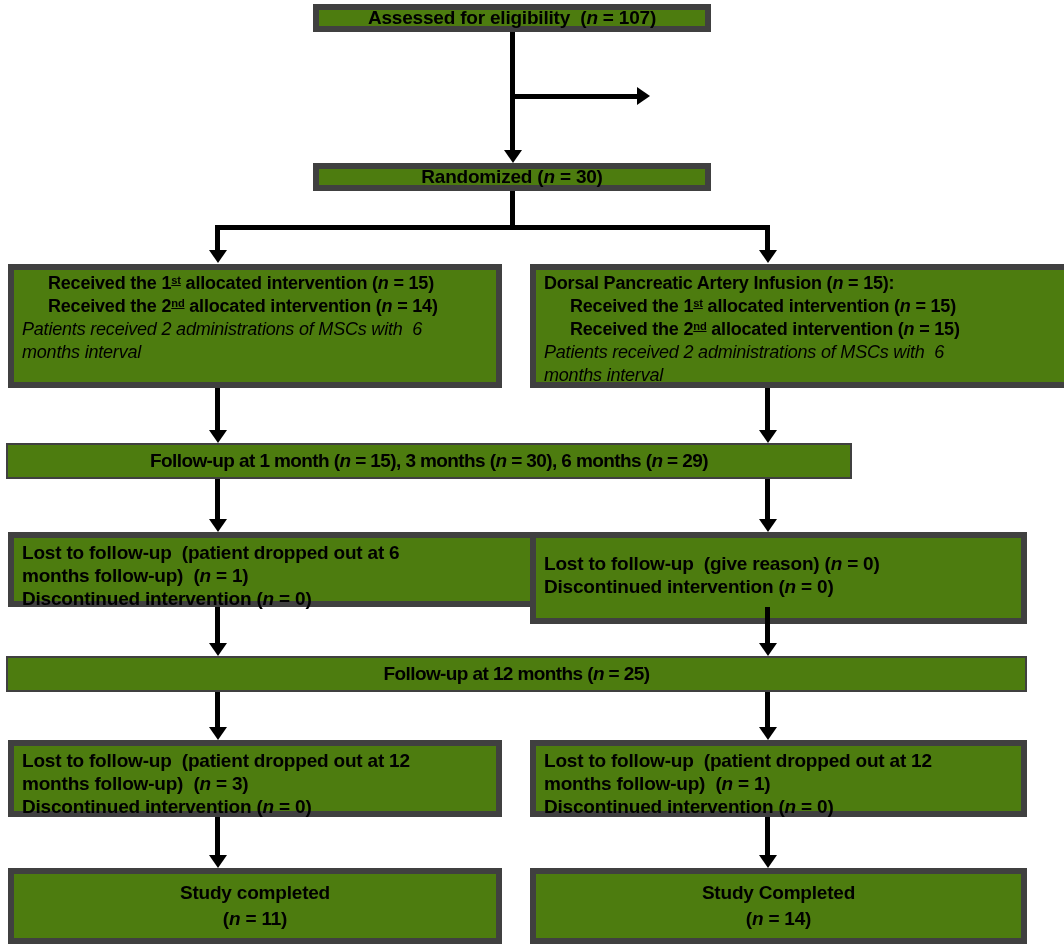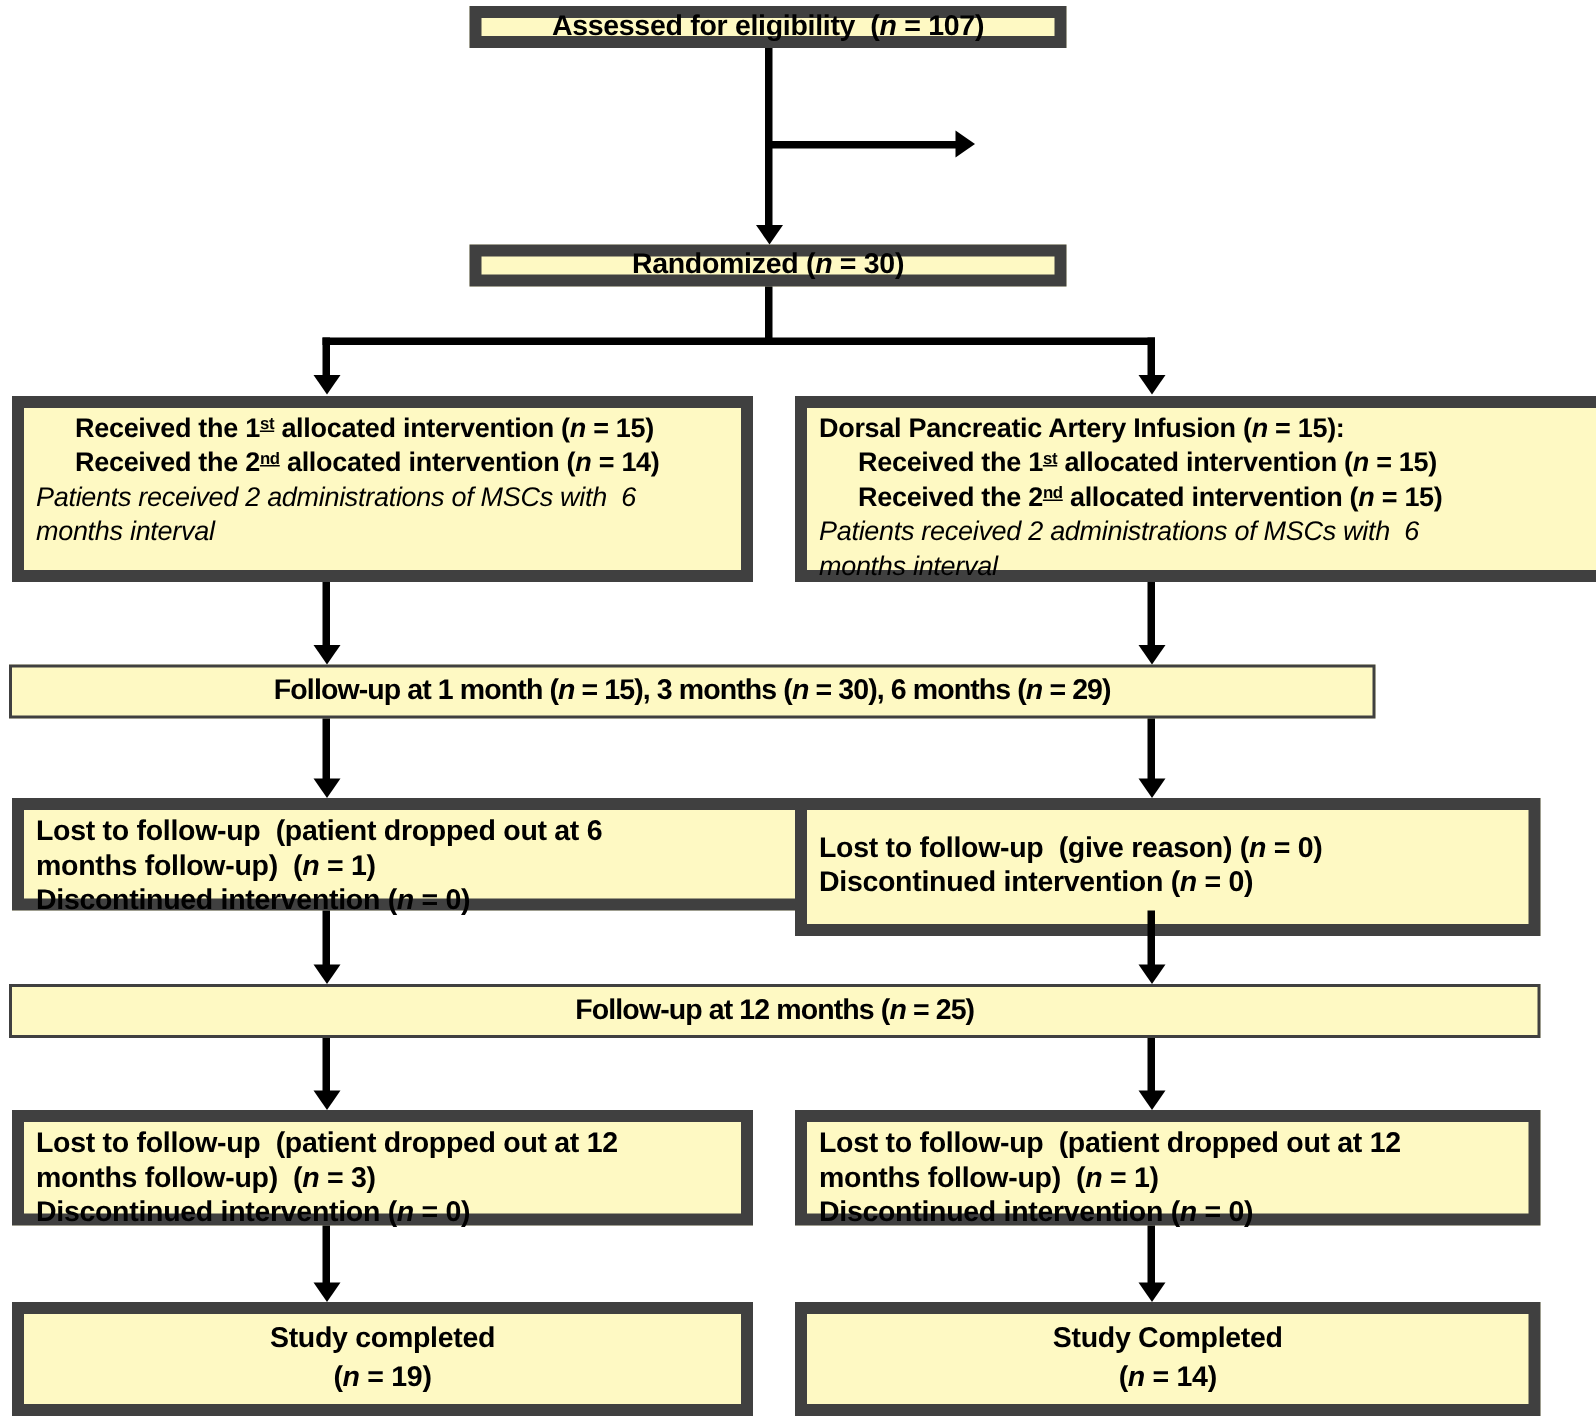--- a/index.html
+++ b/index.html
@@ -3,21 +3,21 @@
 <meta charset="utf-8">
 <title>Flow Diagram</title>
 <style>
   html,body { margin:0; padding:0; background:#ffffff; }
   #canvas {
     position:relative; width:1064px; height:950px; background:#ffffff;
     font-family:"Liberation Sans","DejaVu Sans",sans-serif; color:#000;
     overflow:hidden;
   }
   .box {
-    position:absolute; background:#fef9c3; border:8px solid #404040;
+    position:absolute; background:#4d7c0f; border:6px solid #404040;
     box-sizing:border-box; font-weight:700; letter-spacing:-0.2px;
   }
   .box.center {
     display:flex; flex-direction:column; align-items:center; justify-content:center;
     text-align:center;
   }
   .line { white-space:pre-wrap; }
   .line.ind { padding-left:26px; }
   .line.it-line { font-style:italic; font-weight:400; }
   .it { font-style:italic; }
@@ -25,21 +25,21 @@
 
   
   #box-assessed   { left:313px; top:4px;   width:398px; height:28px; font-size:19px; }
   #box-excluded   { left:651px; top:45px;  width:409px; height:108px; font-size:18px;
                     line-height:27px; padding:11px 10px 0 12px; }
   #box-randomized { left:313px; top:163px; width:398px; height:28px; font-size:19px; }
   #box-iv-alloc   { left:8px;   top:264px; width:494px; height:124px; font-size:18px;
                     line-height:23px; padding:2px 6px 0 8px; }
   #box-dpa-alloc  { left:530px; top:264px; width:583px; height:124px; font-size:18px;
                     line-height:23px; padding:2px 6px 0 8px; }
-  #box-fu136      { left:6px;   top:443px; width:911px; height:36px; font-size:19px;
+  #box-fu136      { left:6px;   top:443px; width:846px; height:36px; font-size:19px;
                     border-width:2px; letter-spacing:-0.6px; }
   #box-iv-lost6   { left:8px;   top:532px; width:548px; height:75px; font-size:19px;
                     line-height:23px; padding:3px 6px 0 8px; }
   #box-dpa-lost6  { left:530px; top:532px; width:497px; height:92px; font-size:19px;
                     line-height:23px; padding:14px 6px 0 8px; }
   #box-fu12       { left:6px;   top:656px; width:1021px; height:36px; font-size:19px;
                     border-width:2px; letter-spacing:-0.6px; }
   #box-iv-lost12  { left:8px;   top:740px; width:494px; height:77px; font-size:19px;
                     line-height:23px; padding:3px 6px 0 8px; }
   #box-dpa-lost12 { left:530px; top:740px; width:497px; height:77px; font-size:19px;
@@ -132,21 +132,21 @@
       <div class="line"><span>months follow-up)  (</span><span class="it">n</span><span> = 3)</span></div>
       <div class="line"><span>Discontinued intervention (</span><span class="it">n</span><span> = 0)</span></div>
     </div>
   <div class="box" id="box-dpa-lost12">
       <div class="line"><span>Lost to follow-up  (patient dropped out at 12</span></div>
       <div class="line"><span>months follow-up)  (</span><span class="it">n</span><span> = 1)</span></div>
       <div class="line"><span>Discontinued intervention (</span><span class="it">n</span><span> = 0)</span></div>
     </div>
   <div class="box center" id="box-iv-done">
       <div class="line"><span>Study completed</span></div>
-      <div class="line"><span>(</span><span class="it">n</span><span> = 19)</span></div>
+      <div class="line"><span>(</span><span class="it">n</span><span> = 11)</span></div>
     </div>
   <div class="box center" id="box-dpa-done">
       <div class="line"><span>Study Completed</span></div>
       <div class="line"><span>(</span><span class="it">n</span><span> = 14)</span></div>
     </div>
 
   <div class="stem-v" id="c1"></div>
   <div class="head-down" id="c1h"></div>
   <div class="stem-h" id="c2"></div>
   <div class="head-right" id="c2h"></div>

